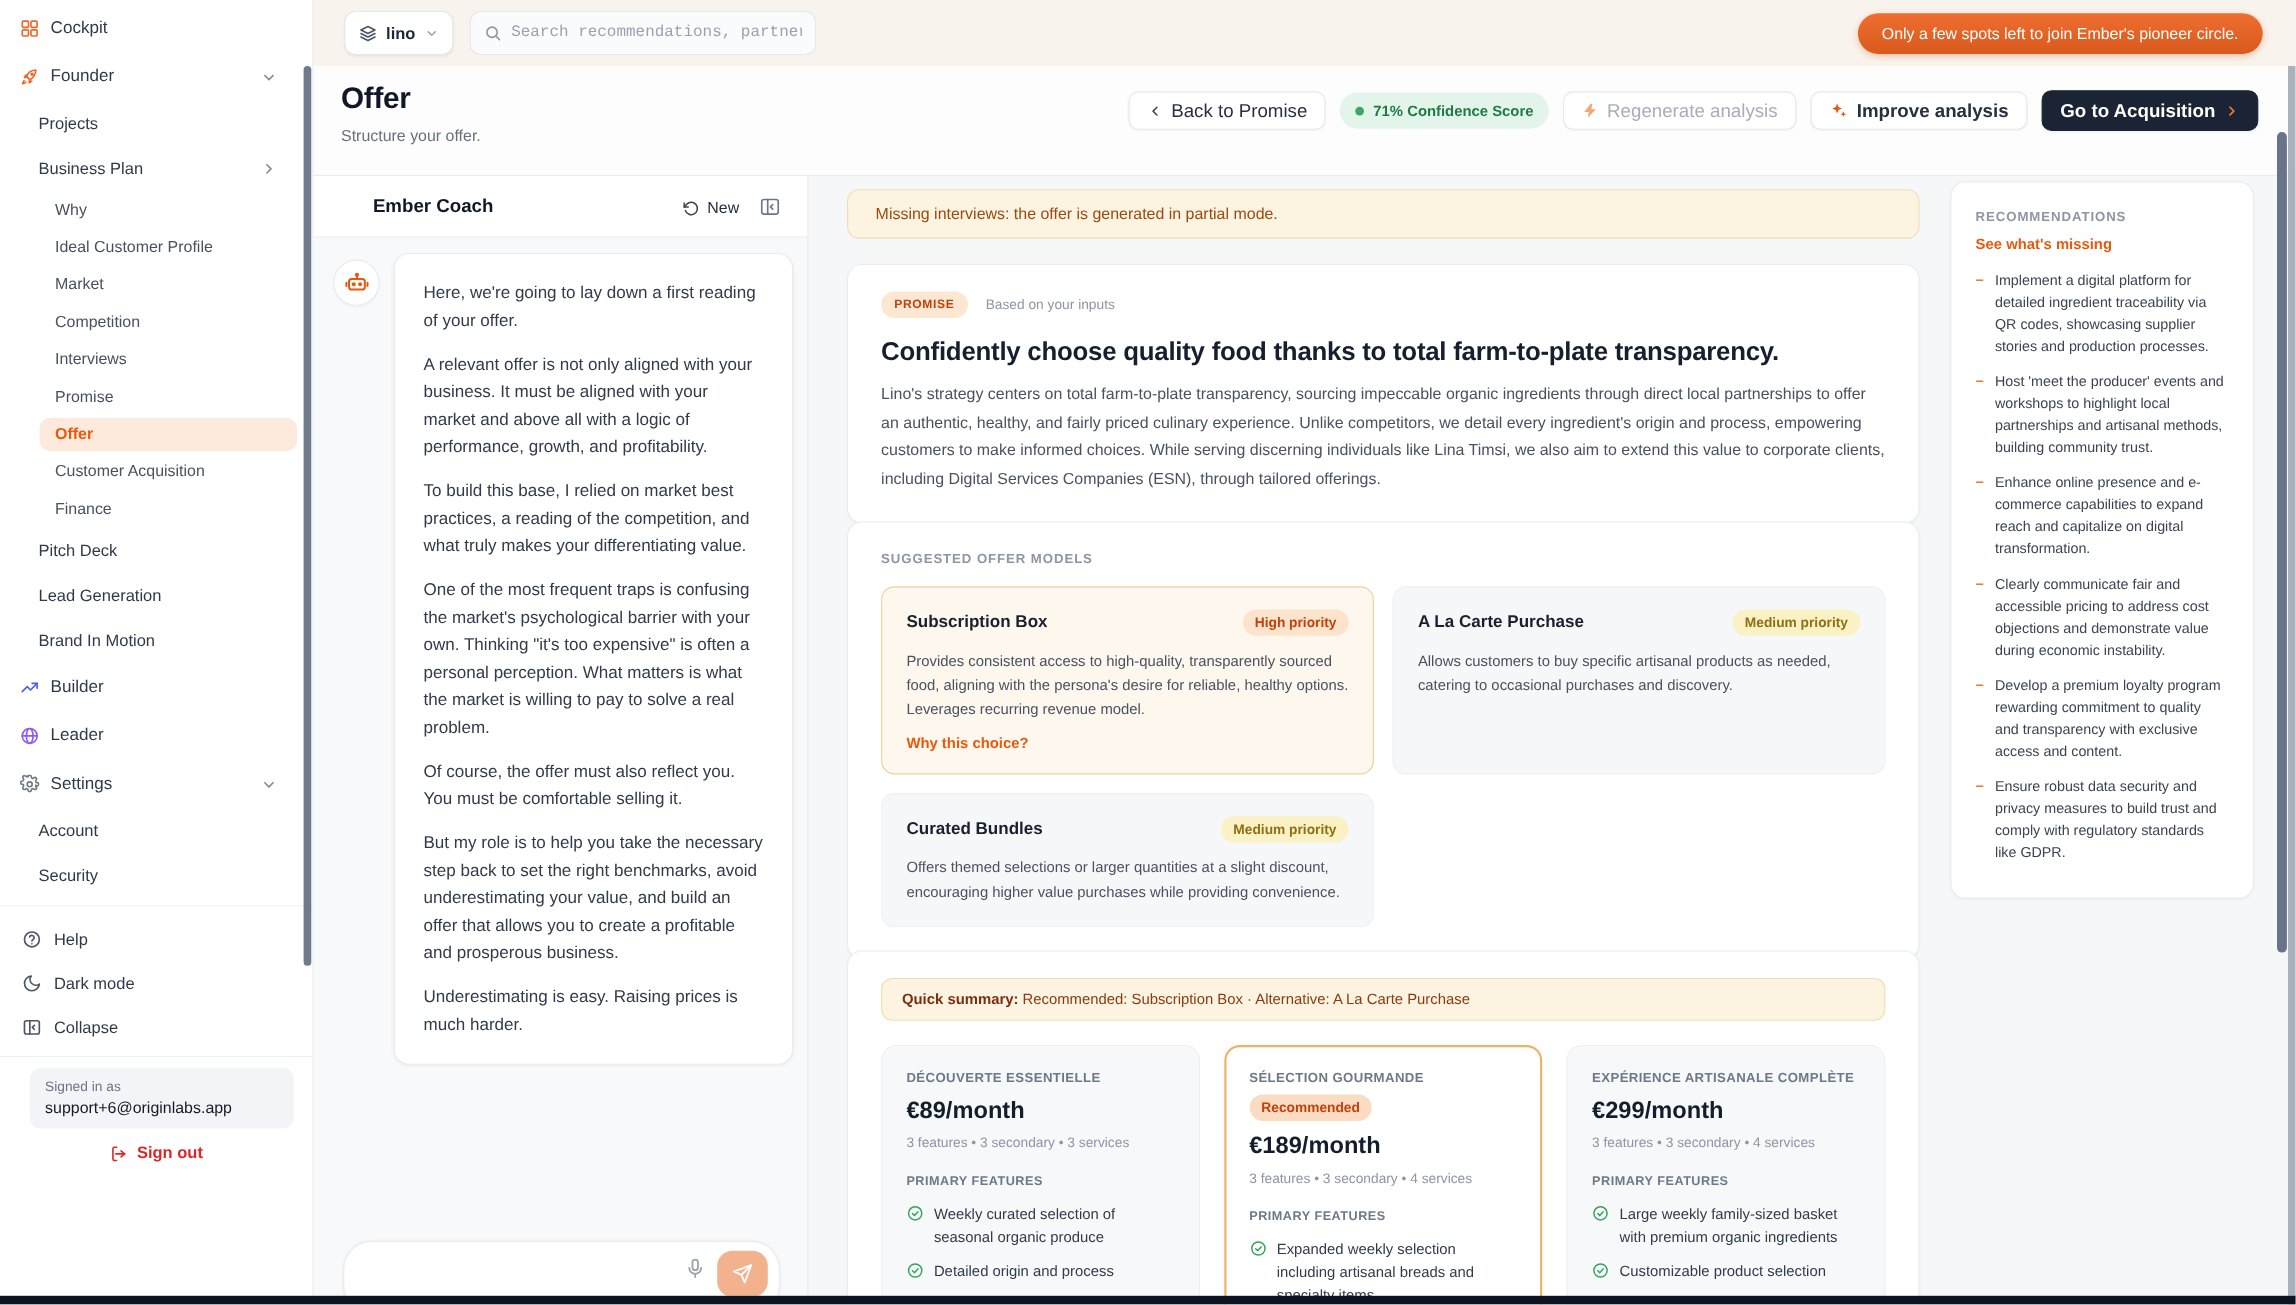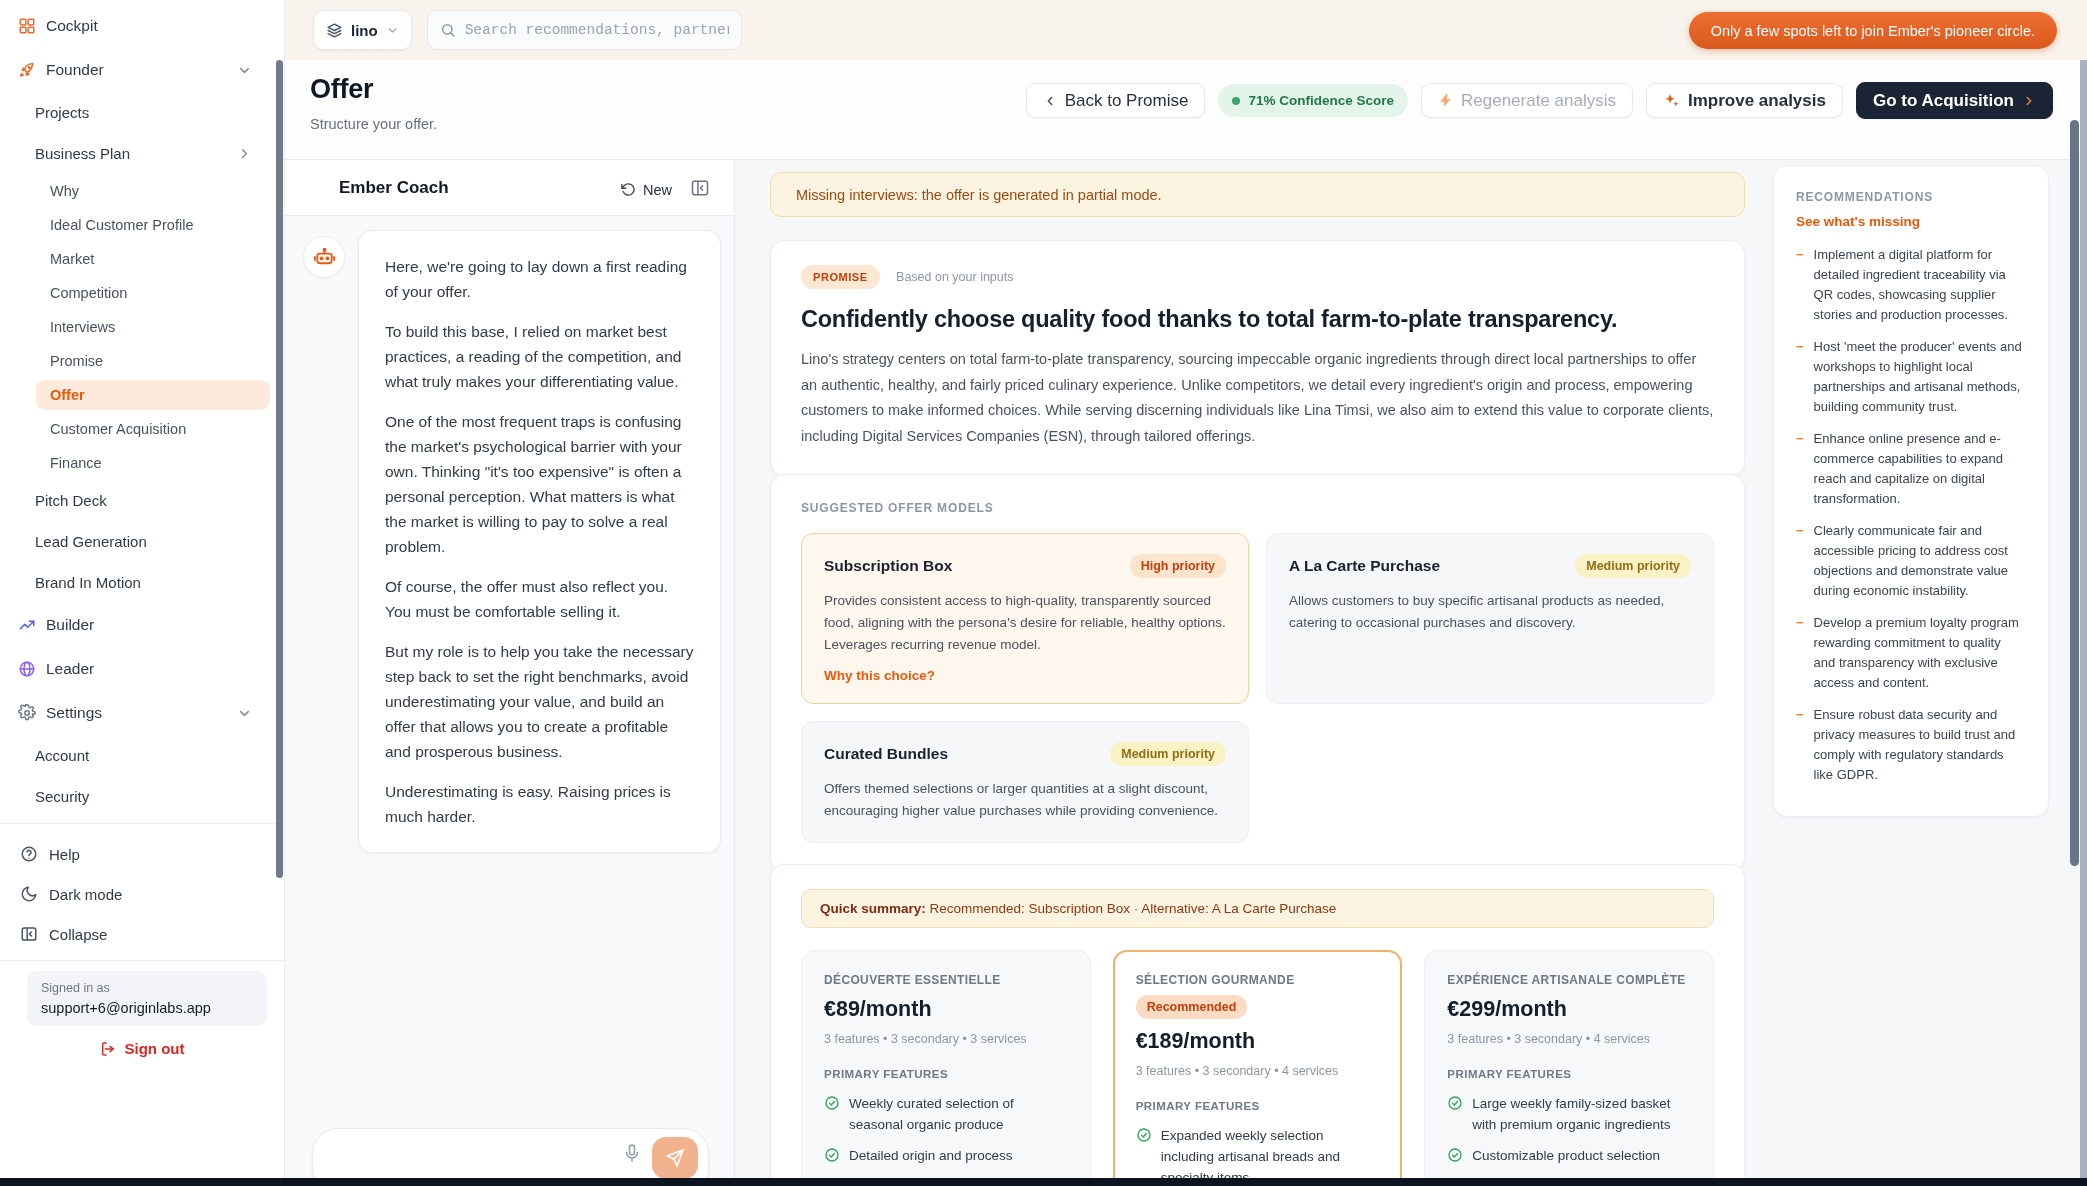--- a/index.html
+++ b/index.html
@@ -403,20 +403,21 @@
           <line x1="12" y1="8" x2="12" y2="5.2"></line>
           <circle cx="12" cy="4" r="1.1"></circle>
           <circle cx="9" cy="13" r="1" fill="currentColor"></circle>
           <circle cx="15" cy="13" r="1" fill="currentColor"></circle>
           <path d="M2 11.5v3M22 11.5v3"></path>
         </svg>
       </span>
   </div>
   <div class="bubble" id="coach-bubble">
       <p>Here, we're going to lay down a first reading of your offer.</p>
+      <p>A relevant offer is not only aligned with your business. It must be aligned with your market and above all with a logic of performance, growth, and profitability.</p>
       <p>To build this base, I relied on market best practices, a reading of the competition, and what truly makes your differentiating value.</p>
       <p>One of the most frequent traps is confusing the market's psychological barrier with your own. Thinking "it's too expensive" is often a personal perception. What matters is what the market is willing to pay to solve a real problem.</p>
       <p>Of course, the offer must also reflect you. You must be comfortable selling it.</p>
       <p>But my role is to help you take the necessary step back to set the right benchmarks, avoid underestimating your value, and build an offer that allows you to create a profitable and prosperous business.</p>
       <p>Underestimating is easy. Raising prices is much harder.</p>
     </div>
   <div class="chat-input">
     <input type="text" style="">
     <span class="icon mic">
         <svg viewBox="0 0 24 24" fill="none" stroke="currentColor" stroke-width="2" stroke-linecap="round" stroke-linejoin="round">

